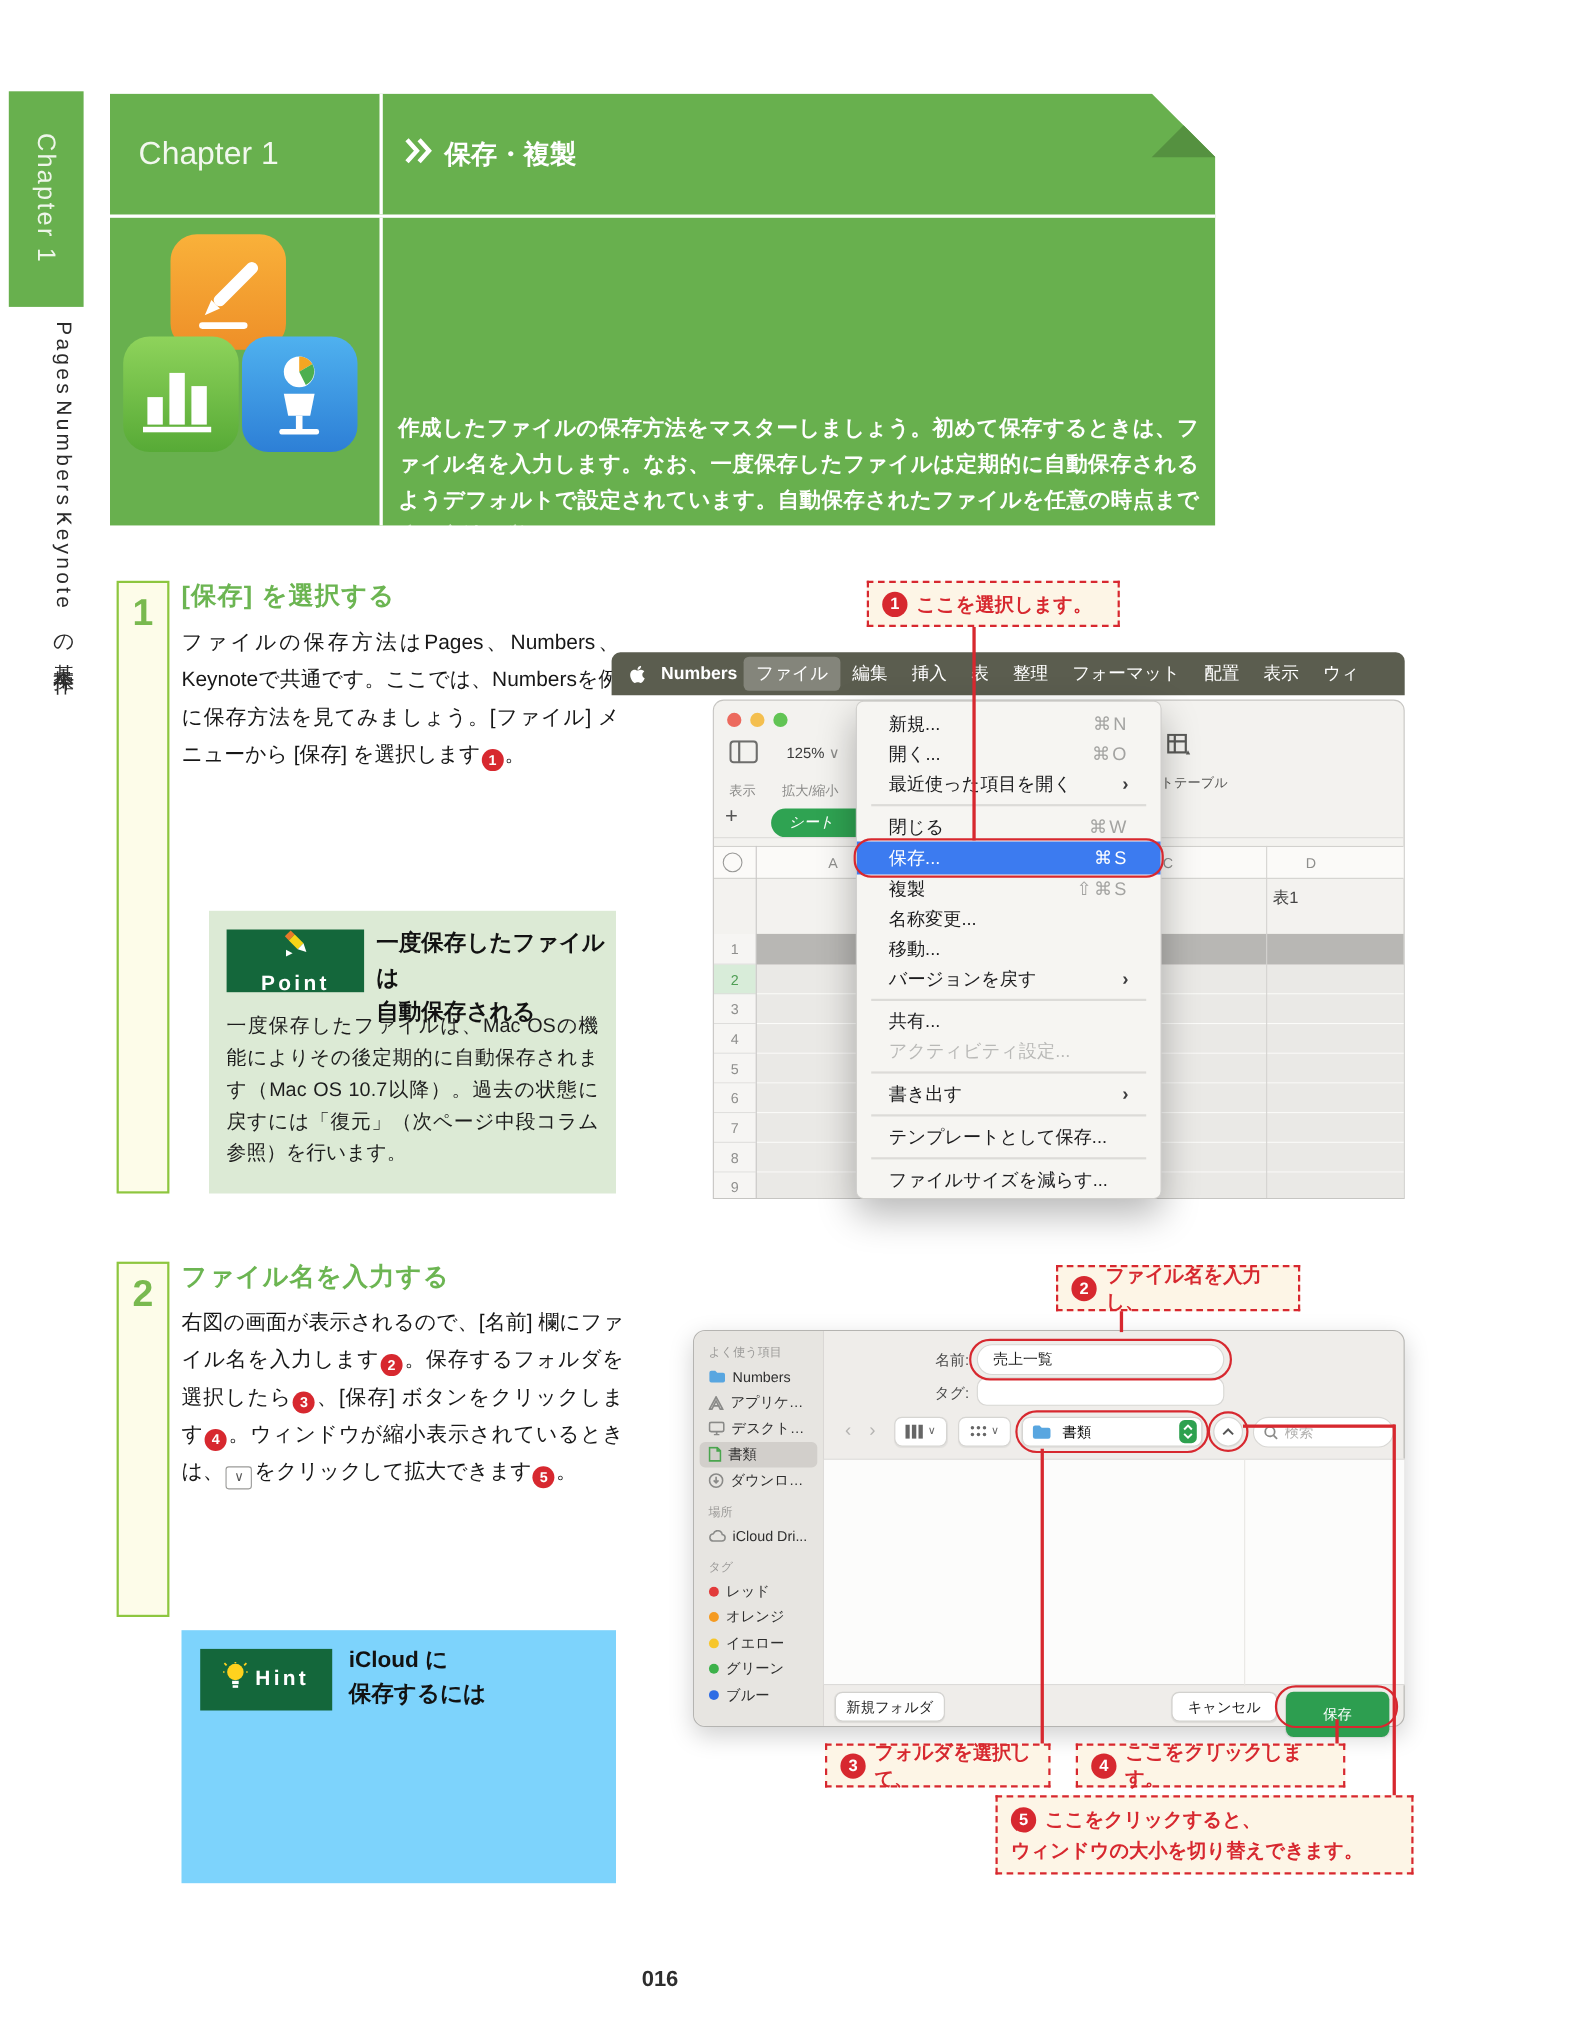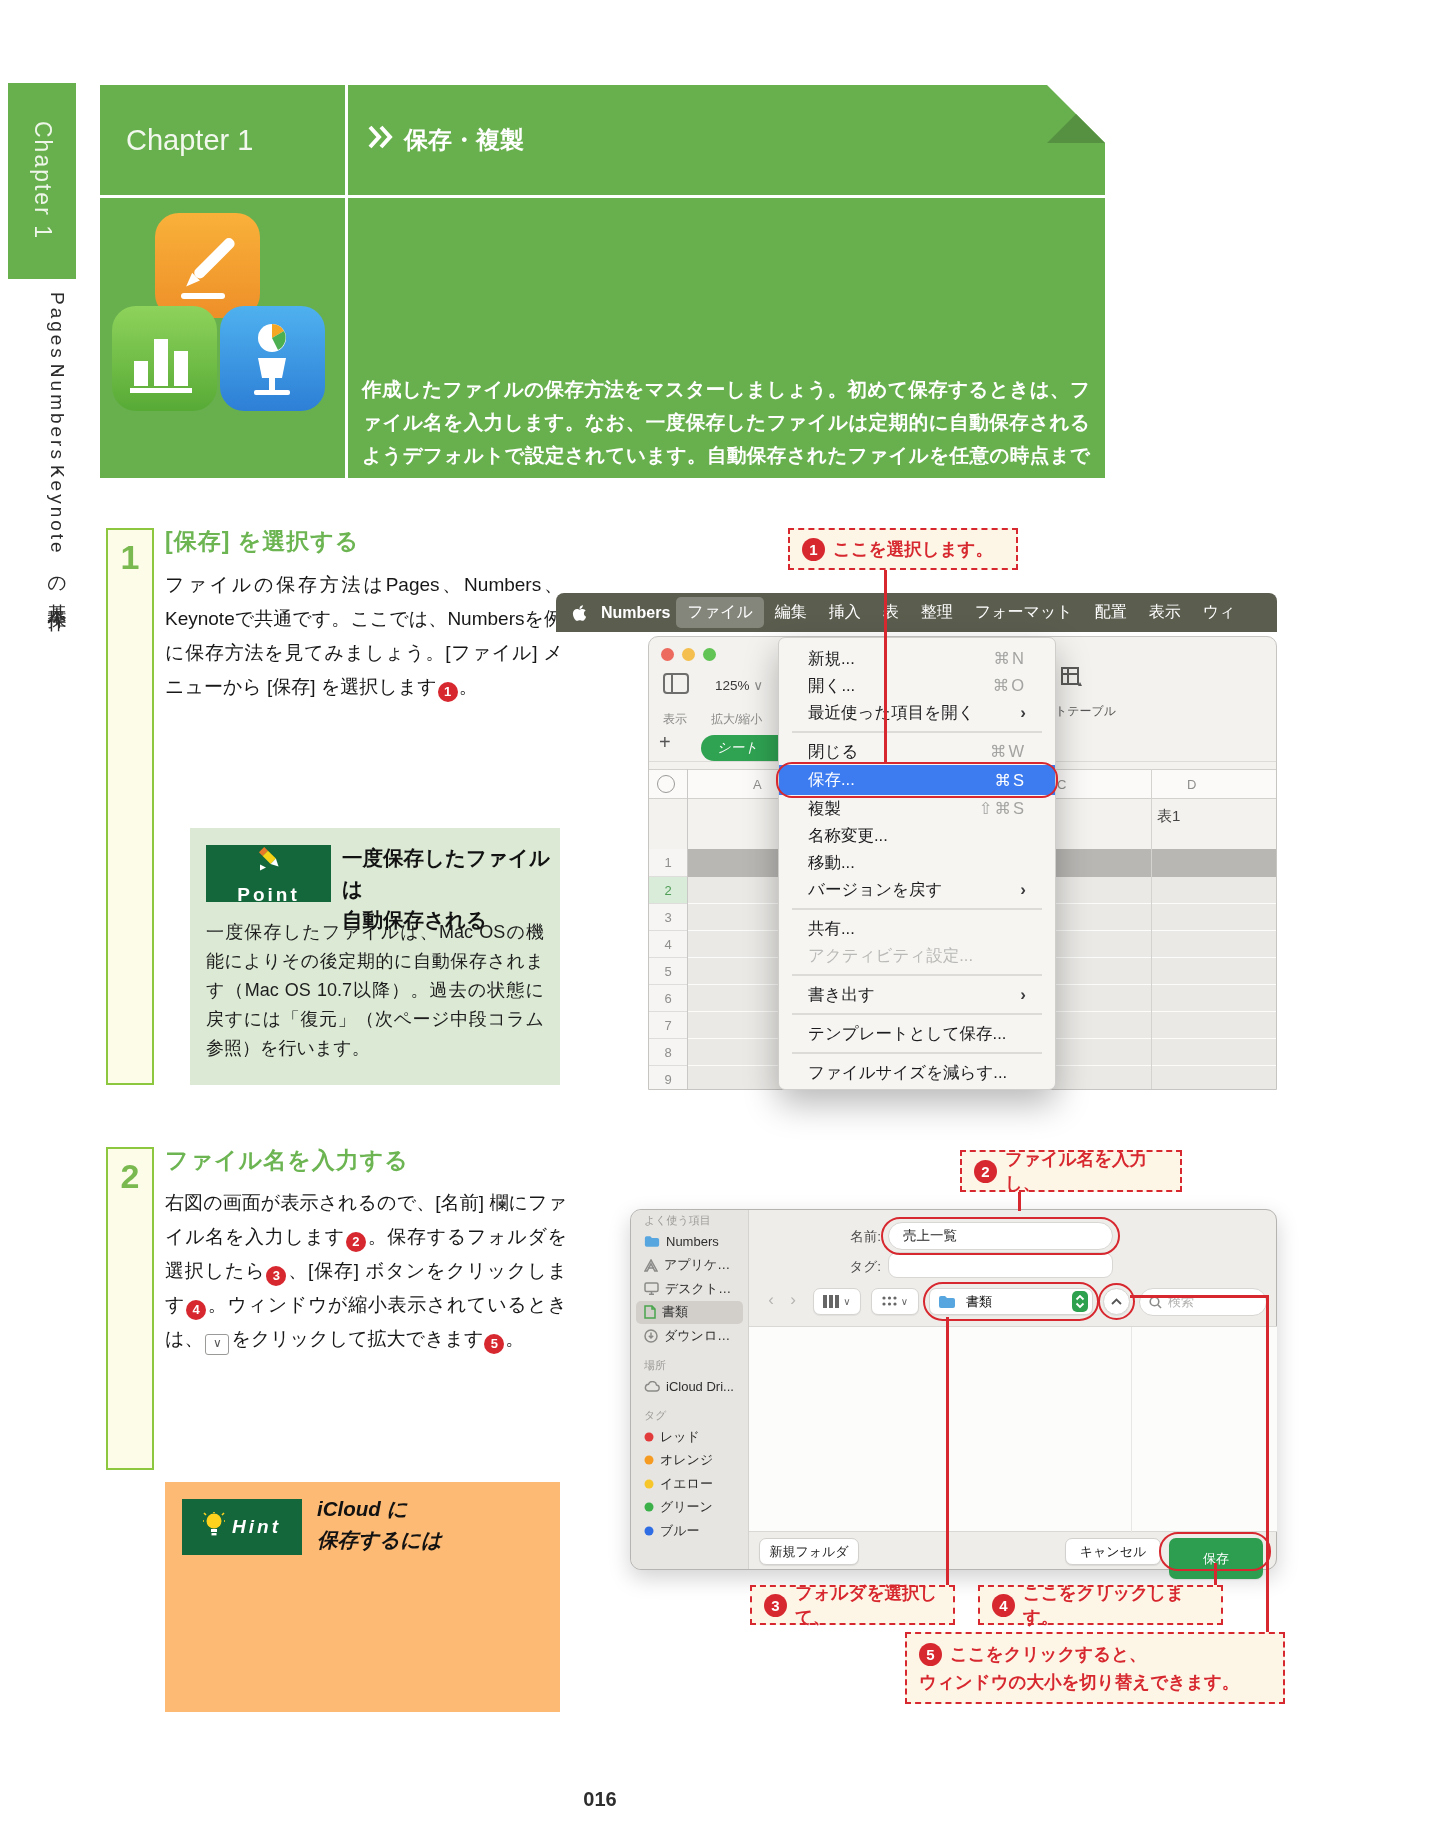--- a/index.html
+++ b/index.html
@@ -28,21 +28,21 @@
   .hDesc{left:262px;top:288px;width:728px;height:100px;color:#fff;font-size:19.5px;font-weight:bold;
          line-height:33px;text-align:justify;}
   .appIcon{border-radius:24px;width:105px;height:105px;}
   
   .stepBar{width:48px;background:#fdfce9;border:2.5px solid #8dc63f;color:#79b94f;
            font-size:34px;font-weight:bold;text-align:center;padding-top:8px;}
   .stepHead{font-size:23px;font-weight:bold;color:#6cb552;letter-spacing:1px;}
   .stepBody{font-size:19px;line-height:34px;color:#171717;text-align:justify;}
   
   .pointBox{left:190px;top:828px;width:370px;height:257px;background:#dcead5;}
-  .hintBox{left:165px;top:1482px;width:395px;height:230px;background:#fdba74;font-style:italic;}
+  .hintBox{left:165px;top:1482px;width:395px;height:230px;background:#7dd3fc;}
   .boxLabel{background:#14673b;color:#fff;display:flex;align-items:center;justify-content:center;gap:7px;
             font-size:19px;font-weight:bold;letter-spacing:3px;}
   .boxHead{font-size:20.5px;font-weight:bold;color:#121212;white-space:pre-line;line-height:31px;}
   .boxBody{font-size:18px;line-height:29px;color:#1d1d1d;text-align:justify;}
   .hintBox .boxBody{line-height:34px;}
   
   .callout{background:#fdf5e6;border:2.5px dashed #d7282f;display:flex;align-items:center;gap:8px;
            padding:0 12px;color:#d7282f;font-size:17.5px;font-weight:bold;}
   .cnum{flex:0 0 auto;width:23px;height:23px;border-radius:50%;background:#d7282f;color:#fff;
         display:flex;align-items:center;justify-content:center;font-size:15px;font-weight:bold;}
@@ -77,21 +77,21 @@
   .mi.hl{background:#3c7bf0;color:#fff;height:30px;}
   .mi.hl .sc{color:#fff;}
   .mi.hl::after{content:"";position:absolute;left:-3px;right:-3px;top:-3px;bottom:-3px;
                 border:2.5px solid #d7282f;border-radius:16px;}
   .msep{height:12px;position:relative;}
   .msep::after{content:"";position:absolute;left:13px;right:13px;top:5px;height:1.5px;background:#dcdbd8;}
   
   .dlg{left:630px;top:1209px;width:647px;height:361px;background:#efedea;border:1px solid #b5b4b1;
        border-radius:11px;box-shadow:0 8px 22px rgba(0,0,0,.18);}
   .dlgSide{left:0;top:0;width:118px;height:359px;background:#e7e5e1;border-right:1px solid #d5d3d0;
-           border-radius:11px 0 0 11px;overflow:hidden;}
+           border-radius:11px 0 0 11px;padding-top:10px;overflow:hidden;}
   .sHdr{height:20px;line-height:20px;padding-left:13px;font-size:11px;color:#9c9b99;}
   .sItem{height:23.5px;display:flex;align-items:center;gap:6px;padding-left:13px;font-size:13px;color:#2e2e2e;}
   .sItem.sel{background:#d2cfcb;border-radius:5px;margin:0 5px;padding-left:8px;}
   .fldLbl{font-size:13.5px;color:#4a4a4a;text-align:right;}
   .fld{background:#fff;border:1px solid #d8d7d4;}
   .ring{border:2.5px solid #d7282f;z-index:25;}
   .tbBtn{background:#fff;border:1px solid #d6d5d2;border-radius:7px;display:flex;align-items:center;
          justify-content:center;gap:4px;box-shadow:0 1px 1px rgba(0,0,0,.06);}
   .stepper{background:#2ea14f;border-radius:5px;display:flex;flex-direction:column;align-items:center;
            justify-content:center;}

